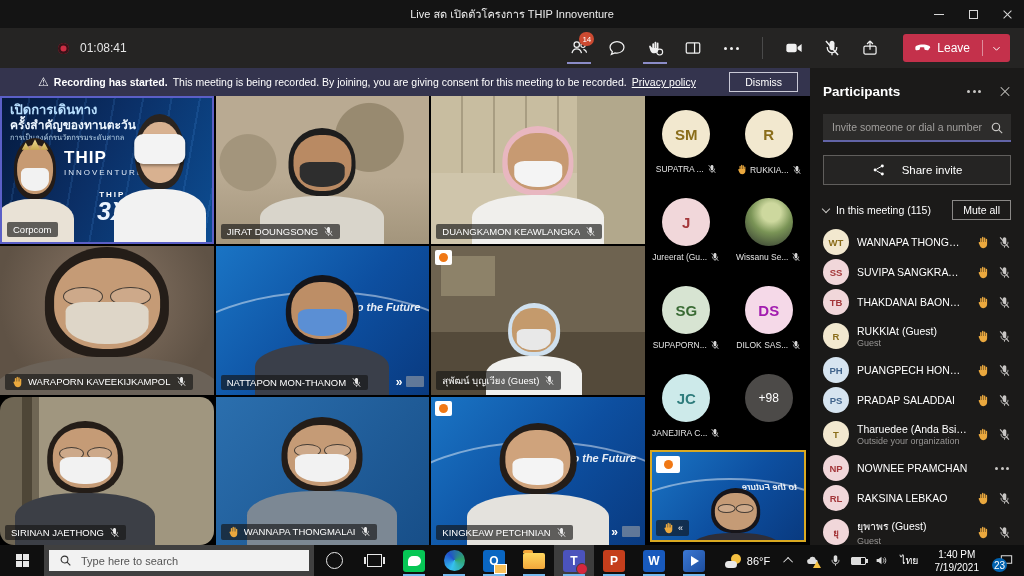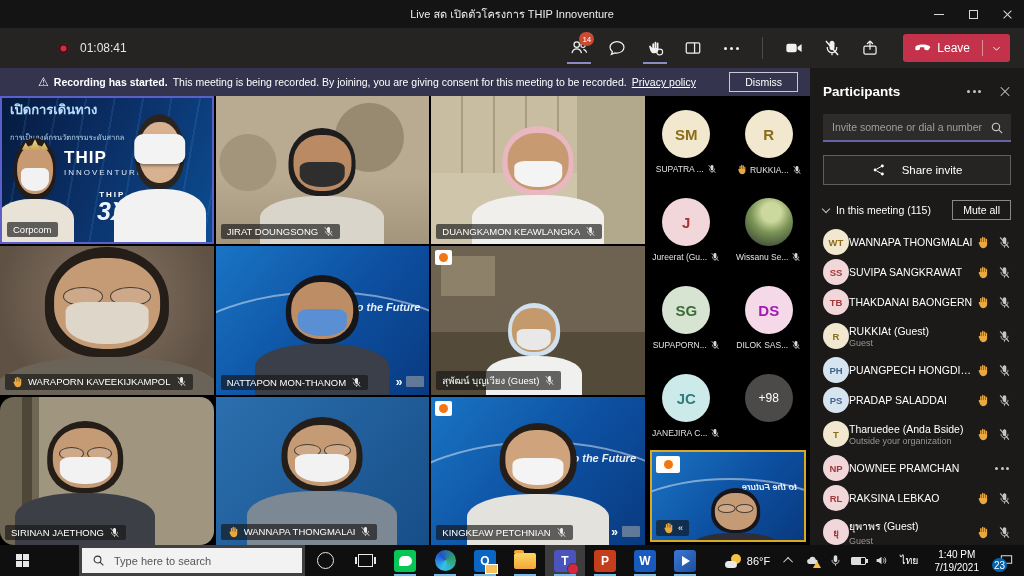--- a/index.html
+++ b/index.html
@@ -131,38 +131,38 @@
   .invite-wrap { position:relative; margin-bottom:13px; }
   .invite-wrap input { width:100%; height:28px; background:#2d2c2b; border:none; border-bottom:2px solid #6264a7; color:#ddd; font-size:10.5px; padding:0 26px 0 9px; font-family:inherit; }
   .invite-wrap input::placeholder { color:#a19f9d; }
   .search-ic { position:absolute; right:7px; top:7px; width:14px; height:14px; color:#c8c6c4; }
   .share-invite { width:100%; height:30px; border:1px solid #605e5c; background:#252423; color:#fff; font-size:11.5px; display:flex; align-items:center; justify-content:center; gap:16px; margin-bottom:15px; cursor:pointer; font-family:inherit; }
   .share-invite svg { width:14px; height:14px; color:#fff; }
   .section-row { display:flex; align-items:center; margin-bottom:7px; }
   .caret-down { width:6px; height:6px; border-left:1.4px solid #c8c6c4; border-bottom:1.4px solid #c8c6c4; transform:rotate(-45deg); margin:0 7px 2px 0; }
   .section-label { flex:1; font-size:10.5px; color:#fff; }
   .mute-all { border:1px solid #8a8886; background:transparent; color:#fff; font-size:10.5px; padding:3px 10px; cursor:pointer; font-family:inherit; }
-  .p-row { display:flex; align-items:center; height:30px; gap:0; cursor:pointer; }
+  .p-row { display:flex; align-items:center; height:30px; gap:8px; cursor:pointer; }
   .p-row.two { height:38px; }
   .p-ava { position:relative; flex:0 0 26px; width:26px; height:26px; border-radius:50%; display:flex; align-items:center; justify-content:center; font-size:9.5px; font-weight:bold; }
   .p-texts { flex:1; min-width:0; }
   .p-name { font-size:10.5px; color:#fff; white-space:nowrap; overflow:hidden; text-overflow:ellipsis; }
   .p-sub { font-size:9px; color:#979593; margin-top:1px; }
   .p-icons { display:flex; align-items:center; gap:9px; }
   .p-icons .ic.hand { width:13px; height:13px; }
   .p-icons .ic.mic { width:13px; height:13px; color:#c8c6c4; }
   .p-menu { display:flex; gap:2.5px; padding:4px 2px; }
   .p-menu i { width:3px; height:3px; border-radius:50%; background:#c8c6c4; }
 
   
   .taskbar { height:31px; background:#0f0f0f; display:flex; align-items:center; flex:0 0 auto; }
   .tb-start { width:44px; height:31px; display:flex; align-items:center; justify-content:center; cursor:pointer; }
   .win-flag { display:grid; grid-template-columns:6px 6px; grid-template-rows:6px 6px; gap:1px; }
   .win-flag i { background:#e8e8e8; }
-  .tb-search { width:226px; height:31px; background:#f2f2f2; border:3px solid #404040; display:flex; align-items:center; gap:9px; padding:0 10px; cursor:text;margin-left:35px; }
+  .tb-search { width:270px; height:31px; background:#f2f2f2; border:5px solid #404040; display:flex; align-items:center; gap:9px; padding:0 10px; cursor:text; }
   .tb-search svg { width:13px; height:13px; color:#333; }
   .tb-search span { font-size:11px; color:#555; }
   .tb-ico { width:40px; height:31px; display:flex; align-items:center; justify-content:center; position:relative; cursor:pointer; }
   .tb-ico.running::after { content:""; position:absolute; bottom:0; left:9px; right:9px; height:2px; background:#76b9ed; }
   .tb-ico.active { background:#3d3d3d; }
   .cortana { width:17px; height:17px; border-radius:50%; border:1.6px solid #e8e8e8; }
   .taskview { width:15px; height:13px; border:1.4px solid #e8e8e8; position:relative; }
   .taskview::before { content:""; position:absolute; left:-4px; top:2px; width:2px; height:7px; background:#e8e8e8; }
   .taskview::after { content:""; position:absolute; right:-4px; top:2px; width:2px; height:7px; background:#e8e8e8; }
   .ap { width:22px; height:22px; border-radius:3px; display:flex; align-items:center; justify-content:center; color:#fff; font-size:12px; font-weight:bold; }
@@ -362,20 +362,21 @@
         <span>This meeting is being recorded. By joining, you are giving consent for this meeting to be recorded.</span>
         <a>Privacy policy</a>
         <button class="dismiss-btn">Dismiss</button>
       </div>
 
       <div class="stage">
         <div class="grid">
 
           <div class="tile t1">
             <div class="promo-el promo-l1">เปิดการเดินทาง</div>
+            <div class="promo-el promo-l2">ครั้งสำคัญของทานตะวัน</div>
             <div class="promo-el promo-l3">การเป็นองค์กรนวัตกรรมระดับสากล</div>
             <div class="promo-el promo-brand">THIP</div>
             <div class="promo-el promo-brand-sub">INNOVENTURE</div>
             <div class="promo-el promo-logo">
               <div class="promo-logo-top">THIP</div>
               <div class="promo-logo-big">3X</div>
             </div>
             <div class="promo-el promo-journey">Journey...</div>
             <div class="fig" style="--skin:#c79a72;--hair:#241c18;--mask:#f2f2f2;--shirt:#e9e2d6;left:-6px;bottom:0;width:78px;height:104px;z-index:3;">
               <div class="torso"></div>

